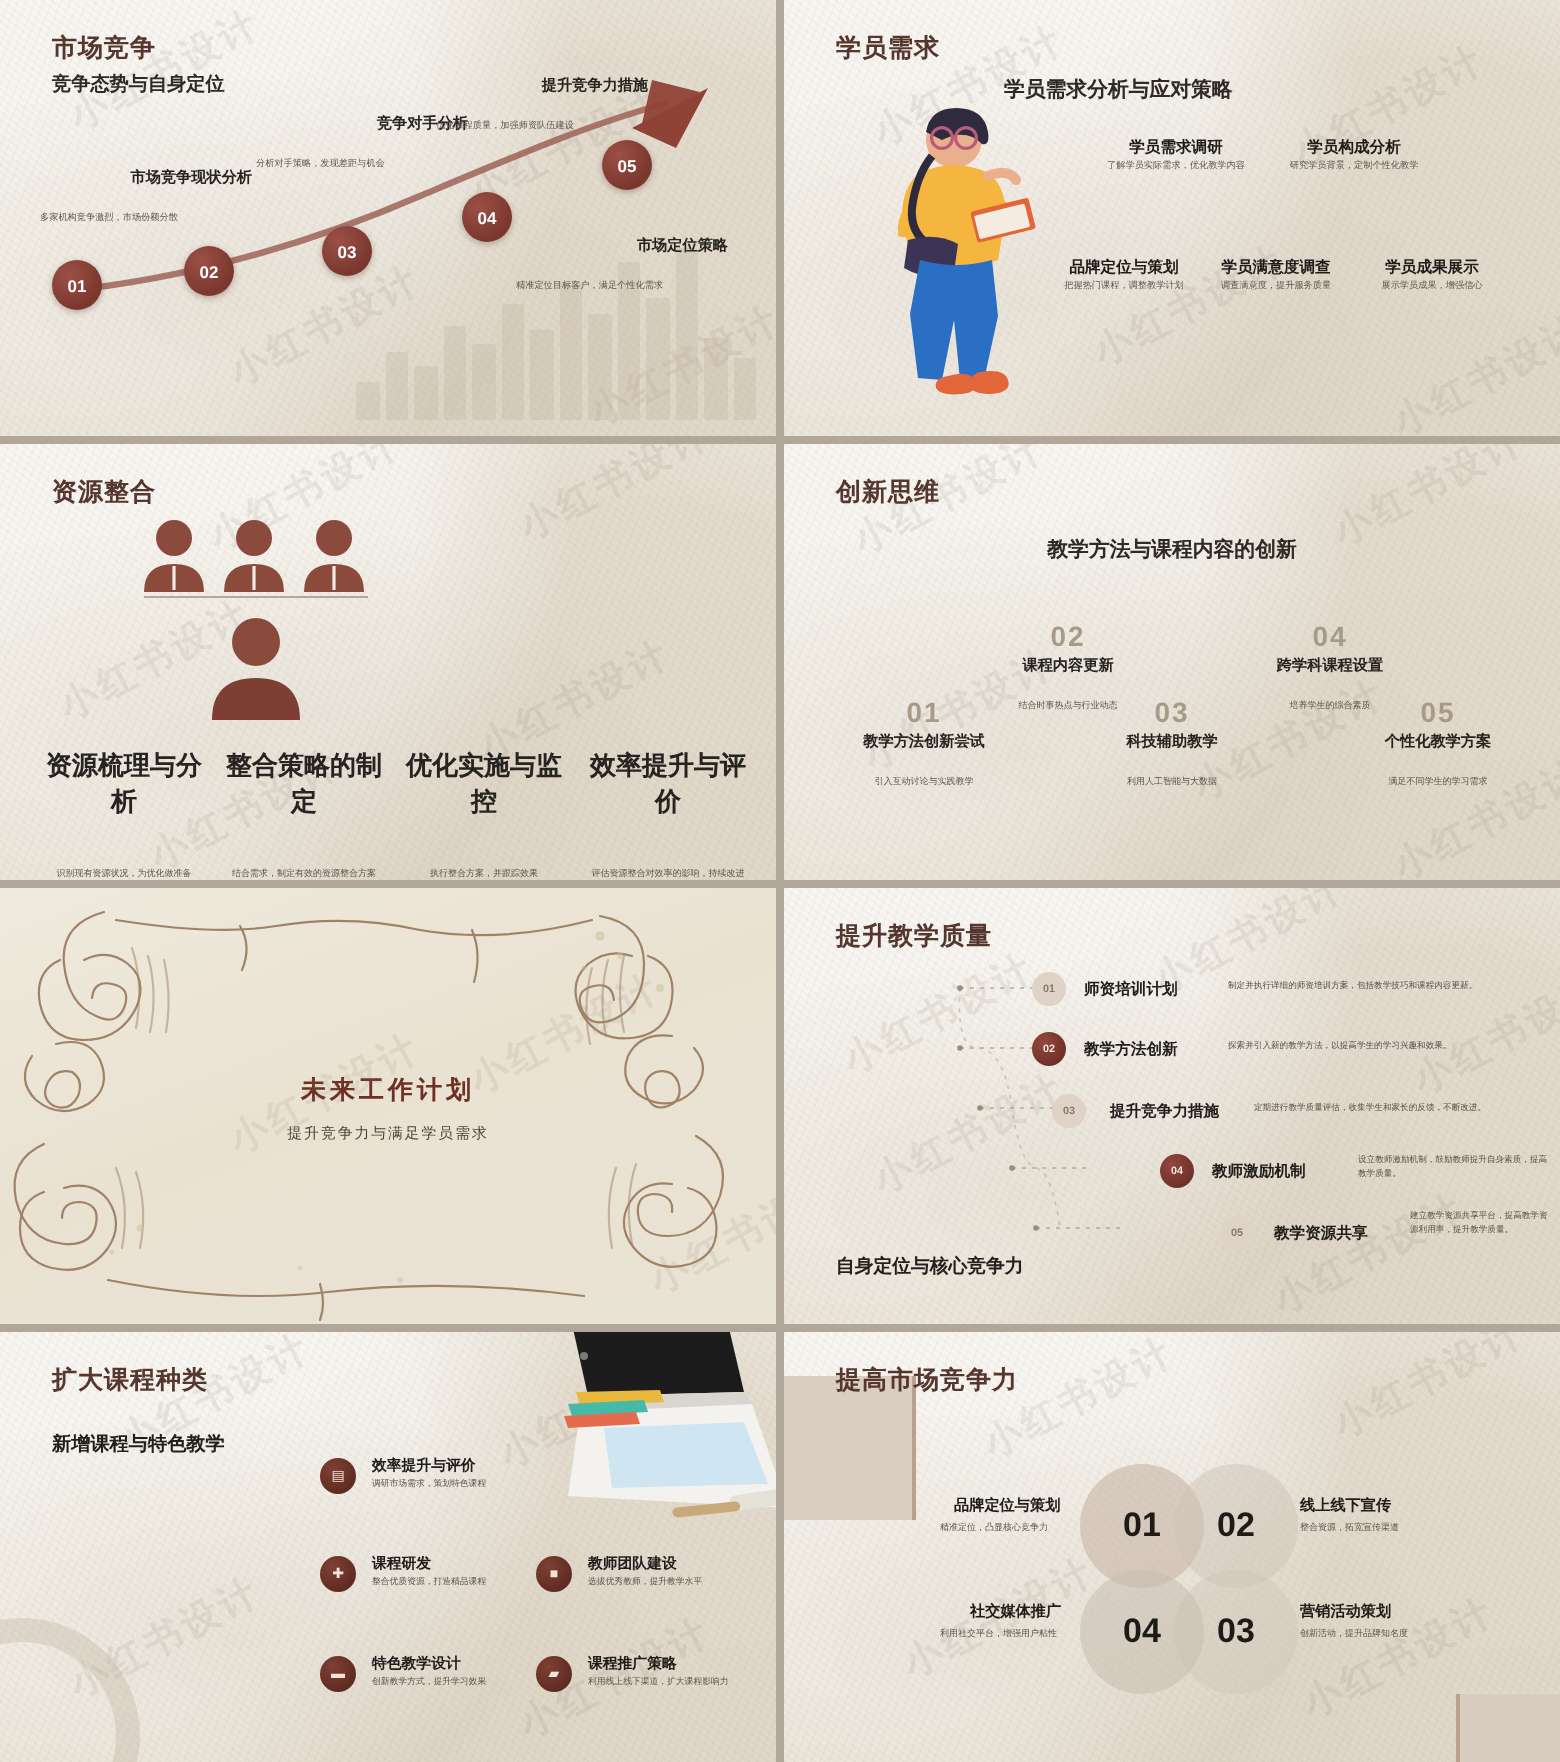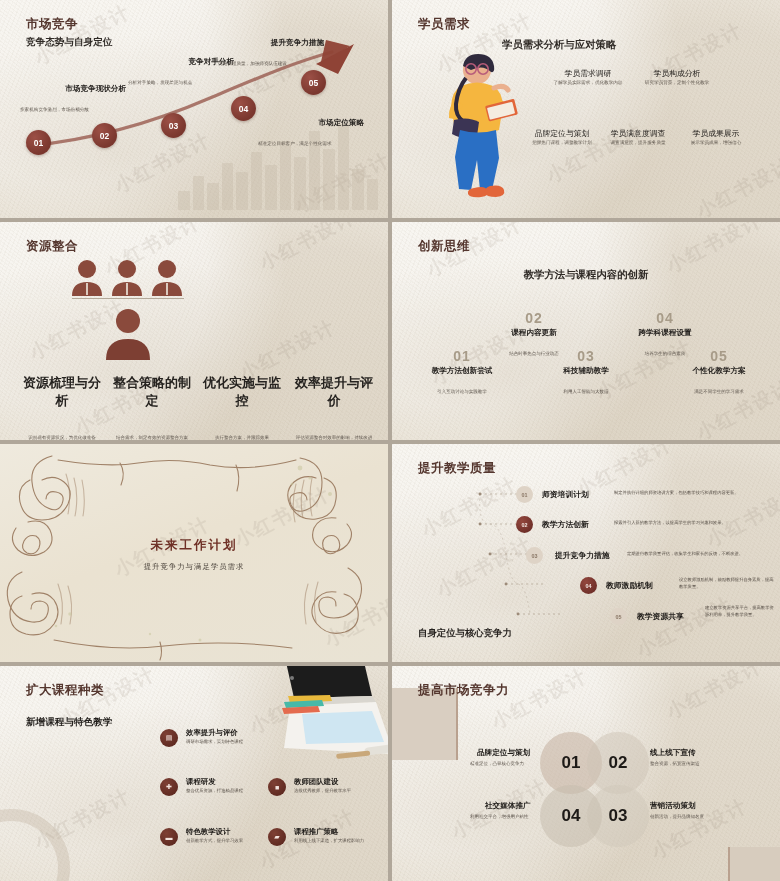--- a/index.html
+++ b/index.html
@@ -59,21 +59,21 @@
              background: radial-gradient(circle at 34% 30%, #9c5046, #7a372e 70%);
              color:#fff; font-size:8.5px; font-weight:700;
              display:flex; align-items:center; justify-content:center;
              box-shadow: 0 1px 3px rgba(80,45,35,.35); }
   .s1-lbl { position:absolute; width:106px; }
   .s1-lbl .h-small { font-size:7.6px; display:block; margin-bottom:2.5px;text-align:right; }
   .s1-lbl .p-small { font-size:4.6px; }
 
   
   .s2-person { position:absolute; left:38px; top:48px; width:105px; height:150px; }
-  .s2-head { position:absolute; font-size:7.8px; font-weight:400; color:#1f1c19; text-align:center; width:92px; }
+  .s2-head { position:absolute; font-size:7.8px; font-weight:700; color:#1f1c19; text-align:center; width:92px; }
   .s2-desc { position:absolute; font-size:4.6px; color:#5d554c; text-align:center; width:92px; line-height:1.5; }
 
   
   .s3-bubble { position:absolute; left:232px; top:256px; }
   .s3-col { position:absolute; width:88px; text-align:center; }
   .s3-col .h-small { font-size:13px; display:block; margin-bottom:15px; }
   .s3-col .p-small { font-size:4.5px; }
 
   
   .s4-item { position:absolute; width:104px; text-align:center; }

